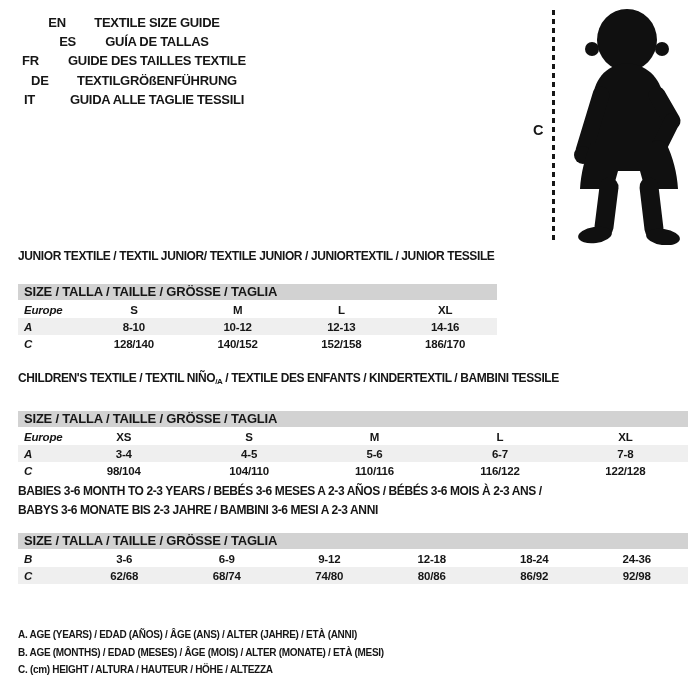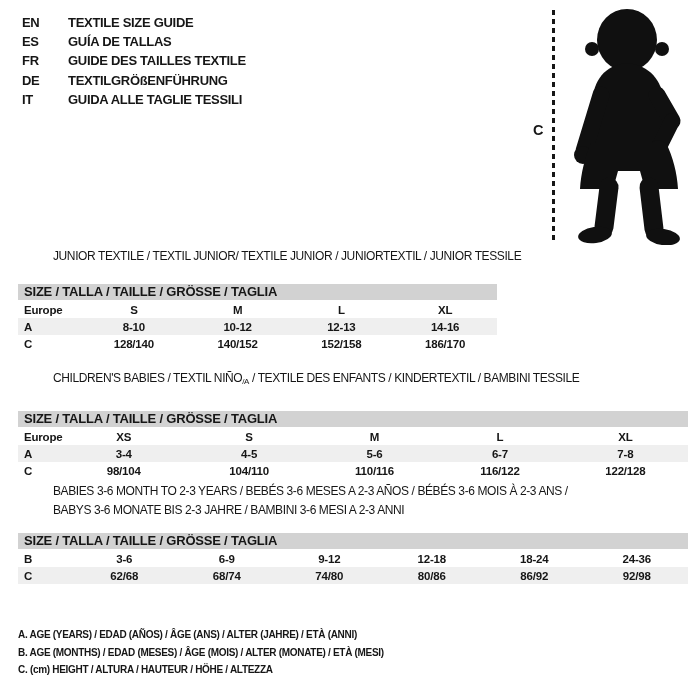--- a/index.html
+++ b/index.html
@@ -8,21 +8,21 @@
     position:relative;
     width:700px; height:700px;
     background:#ffffff;
     font-family:"Liberation Sans", sans-serif;
     color:#161616;
     overflow:hidden;
   }
 
   
   .lang-list { position:absolute; left:22px; top:13px; }
-  .lang-row { display:flex; line-height:19.2px; font-size:13px; font-weight:700; letter-spacing:-0.3px; }
+  .lang-row { display:flex; line-height:19.2px; font-size:13px; font-weight:700; letter-spacing:-0.3px;justify-content:center; }
   .lang-code { width:46px; }
   .lang-label { white-space:nowrap; }
 
   
   .measure-label {
     position:absolute; left:533px; top:122px;
     font-size:14.5px; font-weight:700;
   }
   .dotted-line {
     position:absolute; left:552px; top:10px; width:3px; height:234px;
@@ -30,22 +30,22 @@
   }
   .silhouette-svg { position:absolute; left:557px; top:5px; width:142px; height:240px; }
 
   
   .section { position:absolute; left:18px; }
   .sec-junior   { top:249px; width:479px; }
   .sec-children { top:371px; width:670px; }
   .sec-babies   { top:482px; width:670px; }
 
   .section-title {
-    font-size:12px; font-weight:400; letter-spacing:-0.4px;
-    line-height:14px; white-space:nowrap;margin-left:35px;
+    font-size:12px; font-weight:700; letter-spacing:-0.4px;
+    line-height:14px; white-space:nowrap;
   }
   .sec-babies .section-title { line-height:19px; }
   .subscript { font-size:8px; vertical-align:-2px; }
 
   .sec-junior   .size-table { margin-top:21px; }
   .sec-children .size-table { margin-top:22px; }
   .sec-babies   .size-table { margin-top:13px; }
 
   .t-header {
     background:#d2d2d2;
@@ -53,21 +53,21 @@
     font-size:13px; font-weight:700; letter-spacing:-0.2px;
     padding-left:6px;
     margin-bottom:1px;
   }
   .t-row {
     display:flex; align-items:center;
     height:17px;
     font-size:11.5px; font-weight:700; letter-spacing:-0.2px;
   }
   .t-row.shaded { background:#efefef; }
-  .t-label { padding-left:6px; }
+  .t-label { padding-left:6px;font-style:italic; }
   .sec-junior   .t-label { width:64px; }
   .sec-children .t-label { width:43px; }
   .sec-babies   .t-label { width:55px; }
   .t-cell { flex:1; text-align:center; }
 
   
   .footnotes { position:absolute; left:18px; top:626px; }
   .footnote { font-size:10px; font-weight:700; letter-spacing:-0.3px; line-height:17.5px; white-space:nowrap; }
 </style>
 </head>
@@ -147,21 +147,21 @@
         <span class="t-label">C</span>
         <span class="t-cell">128/140</span>
         <span class="t-cell">140/152</span>
         <span class="t-cell">152/158</span>
         <span class="t-cell">186/170</span>
       </div>
     </div>
 </div>
 
 <div class="section sec-children">
-  <div class="section-title"><span>CHILDREN'S BABIES / TEXTIL NIÑO</span><span class="subscript">/A</span><span> / TEXTILE DES ENFANTS / KINDERTEXTIL / BAMBINI TESSILE</span></div>
+  <div class="section-title"><span>CHILDREN'S TEXTILE / TEXTIL NIÑO</span><span class="subscript">/A</span><span> / TEXTILE DES ENFANTS / KINDERTEXTIL / BAMBINI TESSILE</span></div>
   <div class="size-table">
       <div class="t-header">SIZE / TALLA / TAILLE / GRÖSSE / TAGLIA</div>
       <div class="t-row">
         <span class="t-label">Europe</span>
         <span class="t-cell">XS</span>
         <span class="t-cell">S</span>
         <span class="t-cell">M</span>
         <span class="t-cell">L</span>
         <span class="t-cell">XL</span>
       </div>

